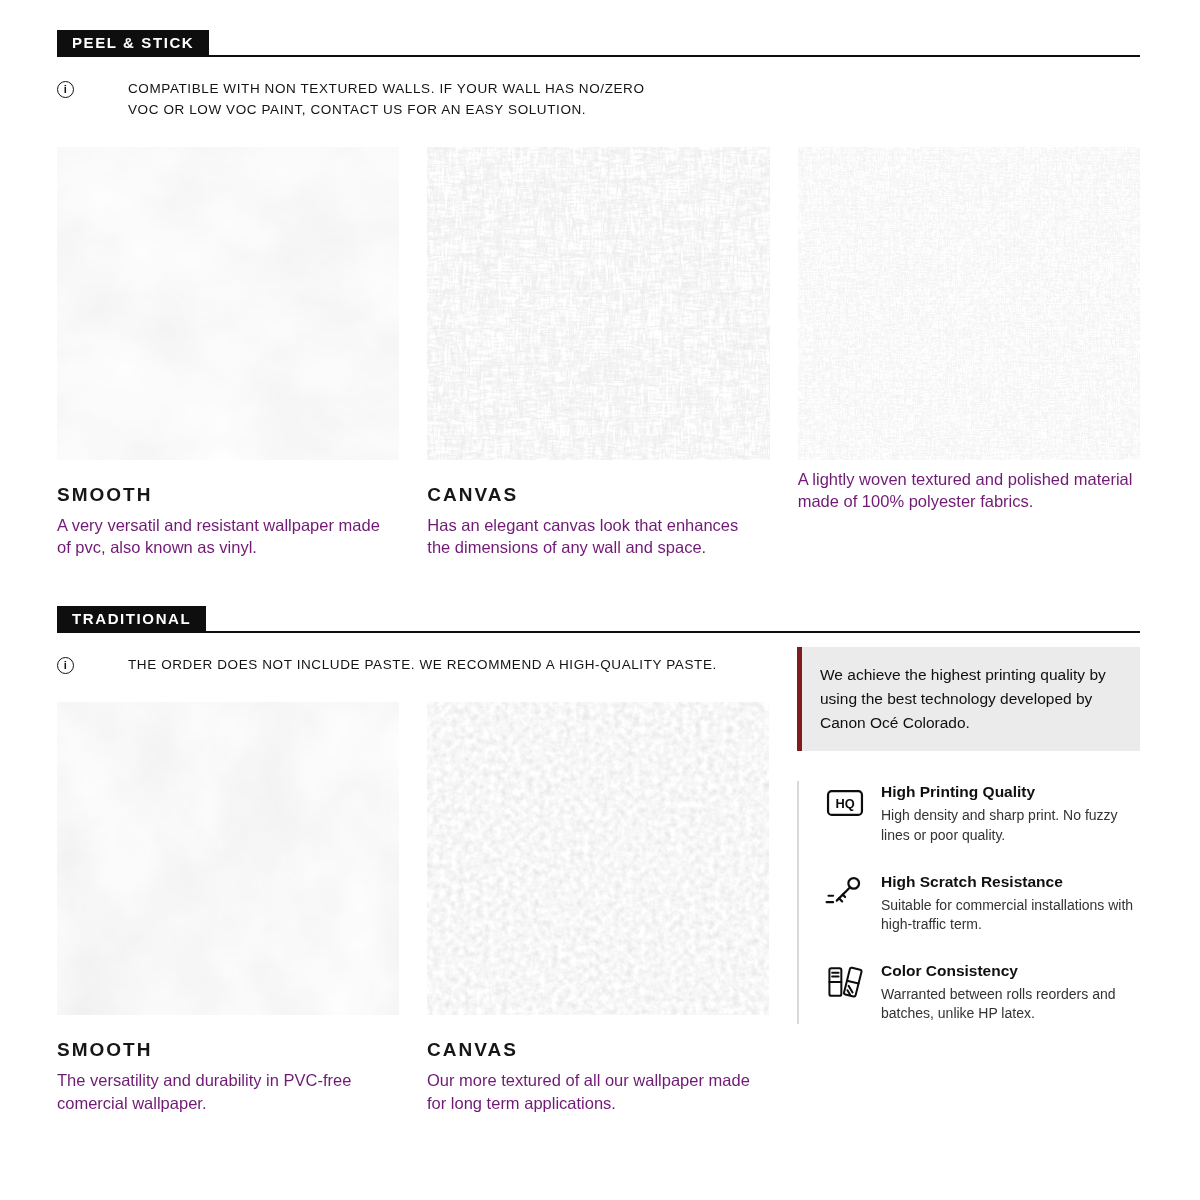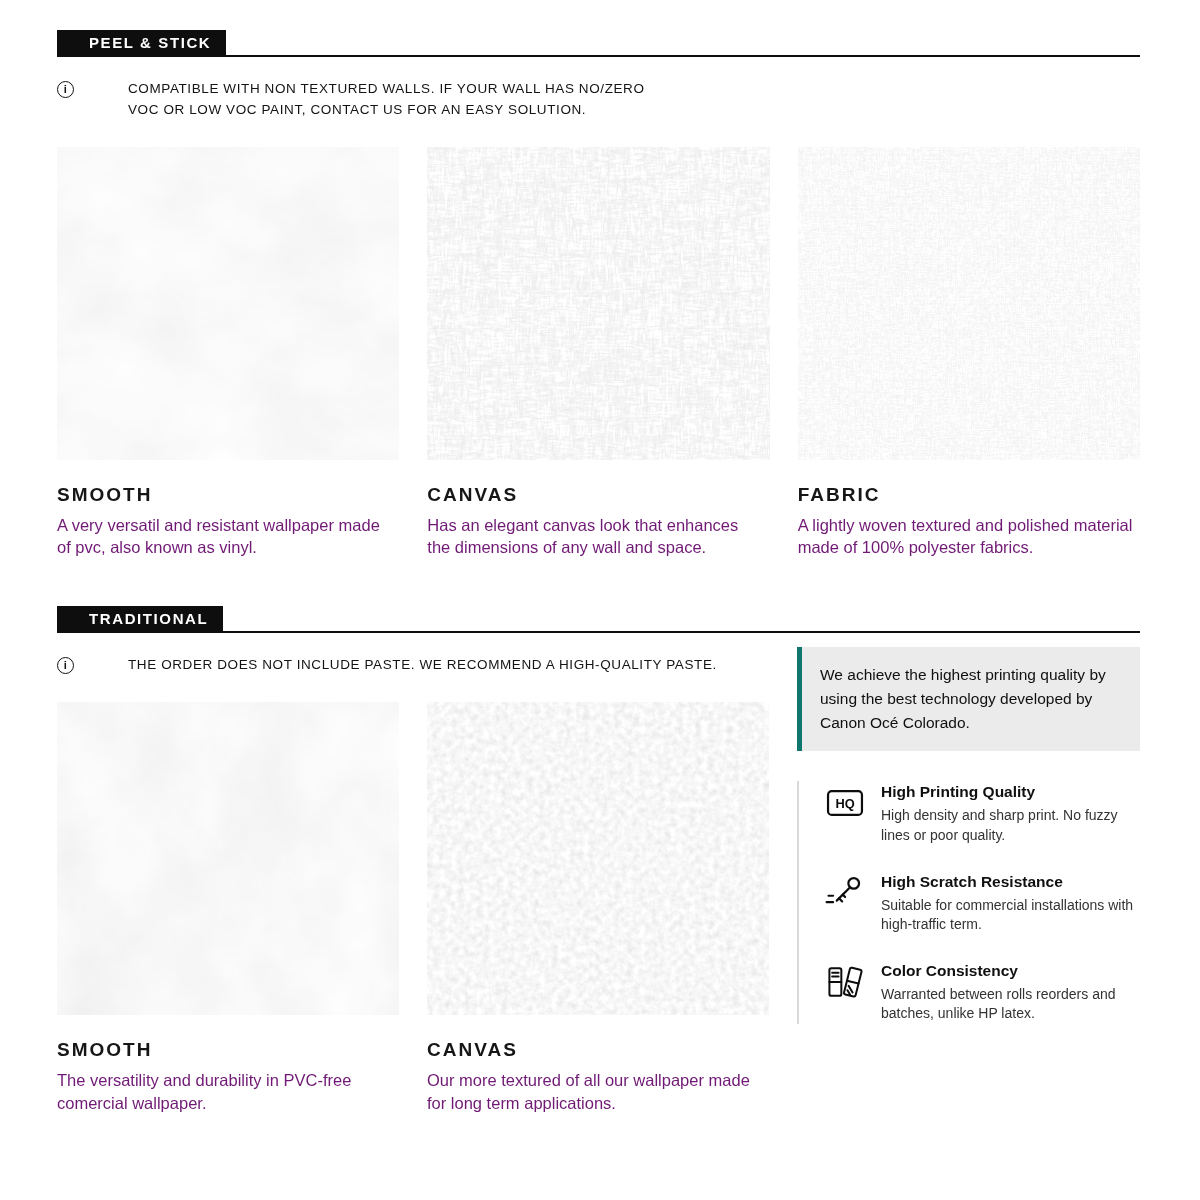--- a/index.html
+++ b/index.html
@@ -22,21 +22,21 @@
     color: #1b1b1b;
   }
 
   .label-row { display: flex; align-items: flex-end; }
   .section-label {
     background: #0e0e0e;
     color: #ffffff;
     font-size: 15px;
     font-weight: 700;
     letter-spacing: 1.6px;
-    padding: 4px 15px 6px 32px;
+    padding: 4px 15px 6px 15px;
     text-align: right;
   }
   .rule { flex: 1; height: 2px; background: #0e0e0e; }
 
   .note {
     display: flex;
     gap: 10px;
     margin-top: 22px;
     font-size: 13.5px;
     font-weight: 500;
@@ -84,21 +84,21 @@
   .bottom {
     display: grid;
     grid-template-columns: 712px 343px;
     column-gap: 28px;
   }
   .bottom-left .note { margin-top: 22px; }
 
   .panel { margin-top: 14px; }
   .quote {
     background: #ebebeb;
-    border-left: 5px solid #0f766e;
+    border-left: 5px solid #7f1d1d;
     padding: 16px 18px;
     font-size: 15.5px;
     line-height: 1.55;
     color: #101010;
   }
   .features {
     margin-top: 30px;
     border-left: 2px solid #d9d9d9;
     padding-left: 24px;
   }
@@ -204,21 +204,20 @@
           <rect width="100%" height="100%" fill="#ffffff" filter="url(#f-canvas)"></rect>
         </svg>
         <div class="swatch-name">CANVAS</div>
         <div class="swatch-desc">Has an elegant canvas look that enhances the dimensions of any wall and space.</div>
       </div>
 
       <div class="swatch">
         <svg class="tex" preserveAspectRatio="none">
           <rect width="100%" height="100%" fill="#ffffff" filter="url(#f-fabric)"></rect>
         </svg>
-        <div class="swatch-name">FABRIC</div>
         <div class="swatch-desc">A lightly woven textured and polished material made of 100% polyester fabrics.</div>
       </div>
 
     </div>
   </section>
 
   <section class="section-2">
     <div class="label-row">
       <div class="section-label">TRADITIONAL</div>
       <div class="rule"></div>

